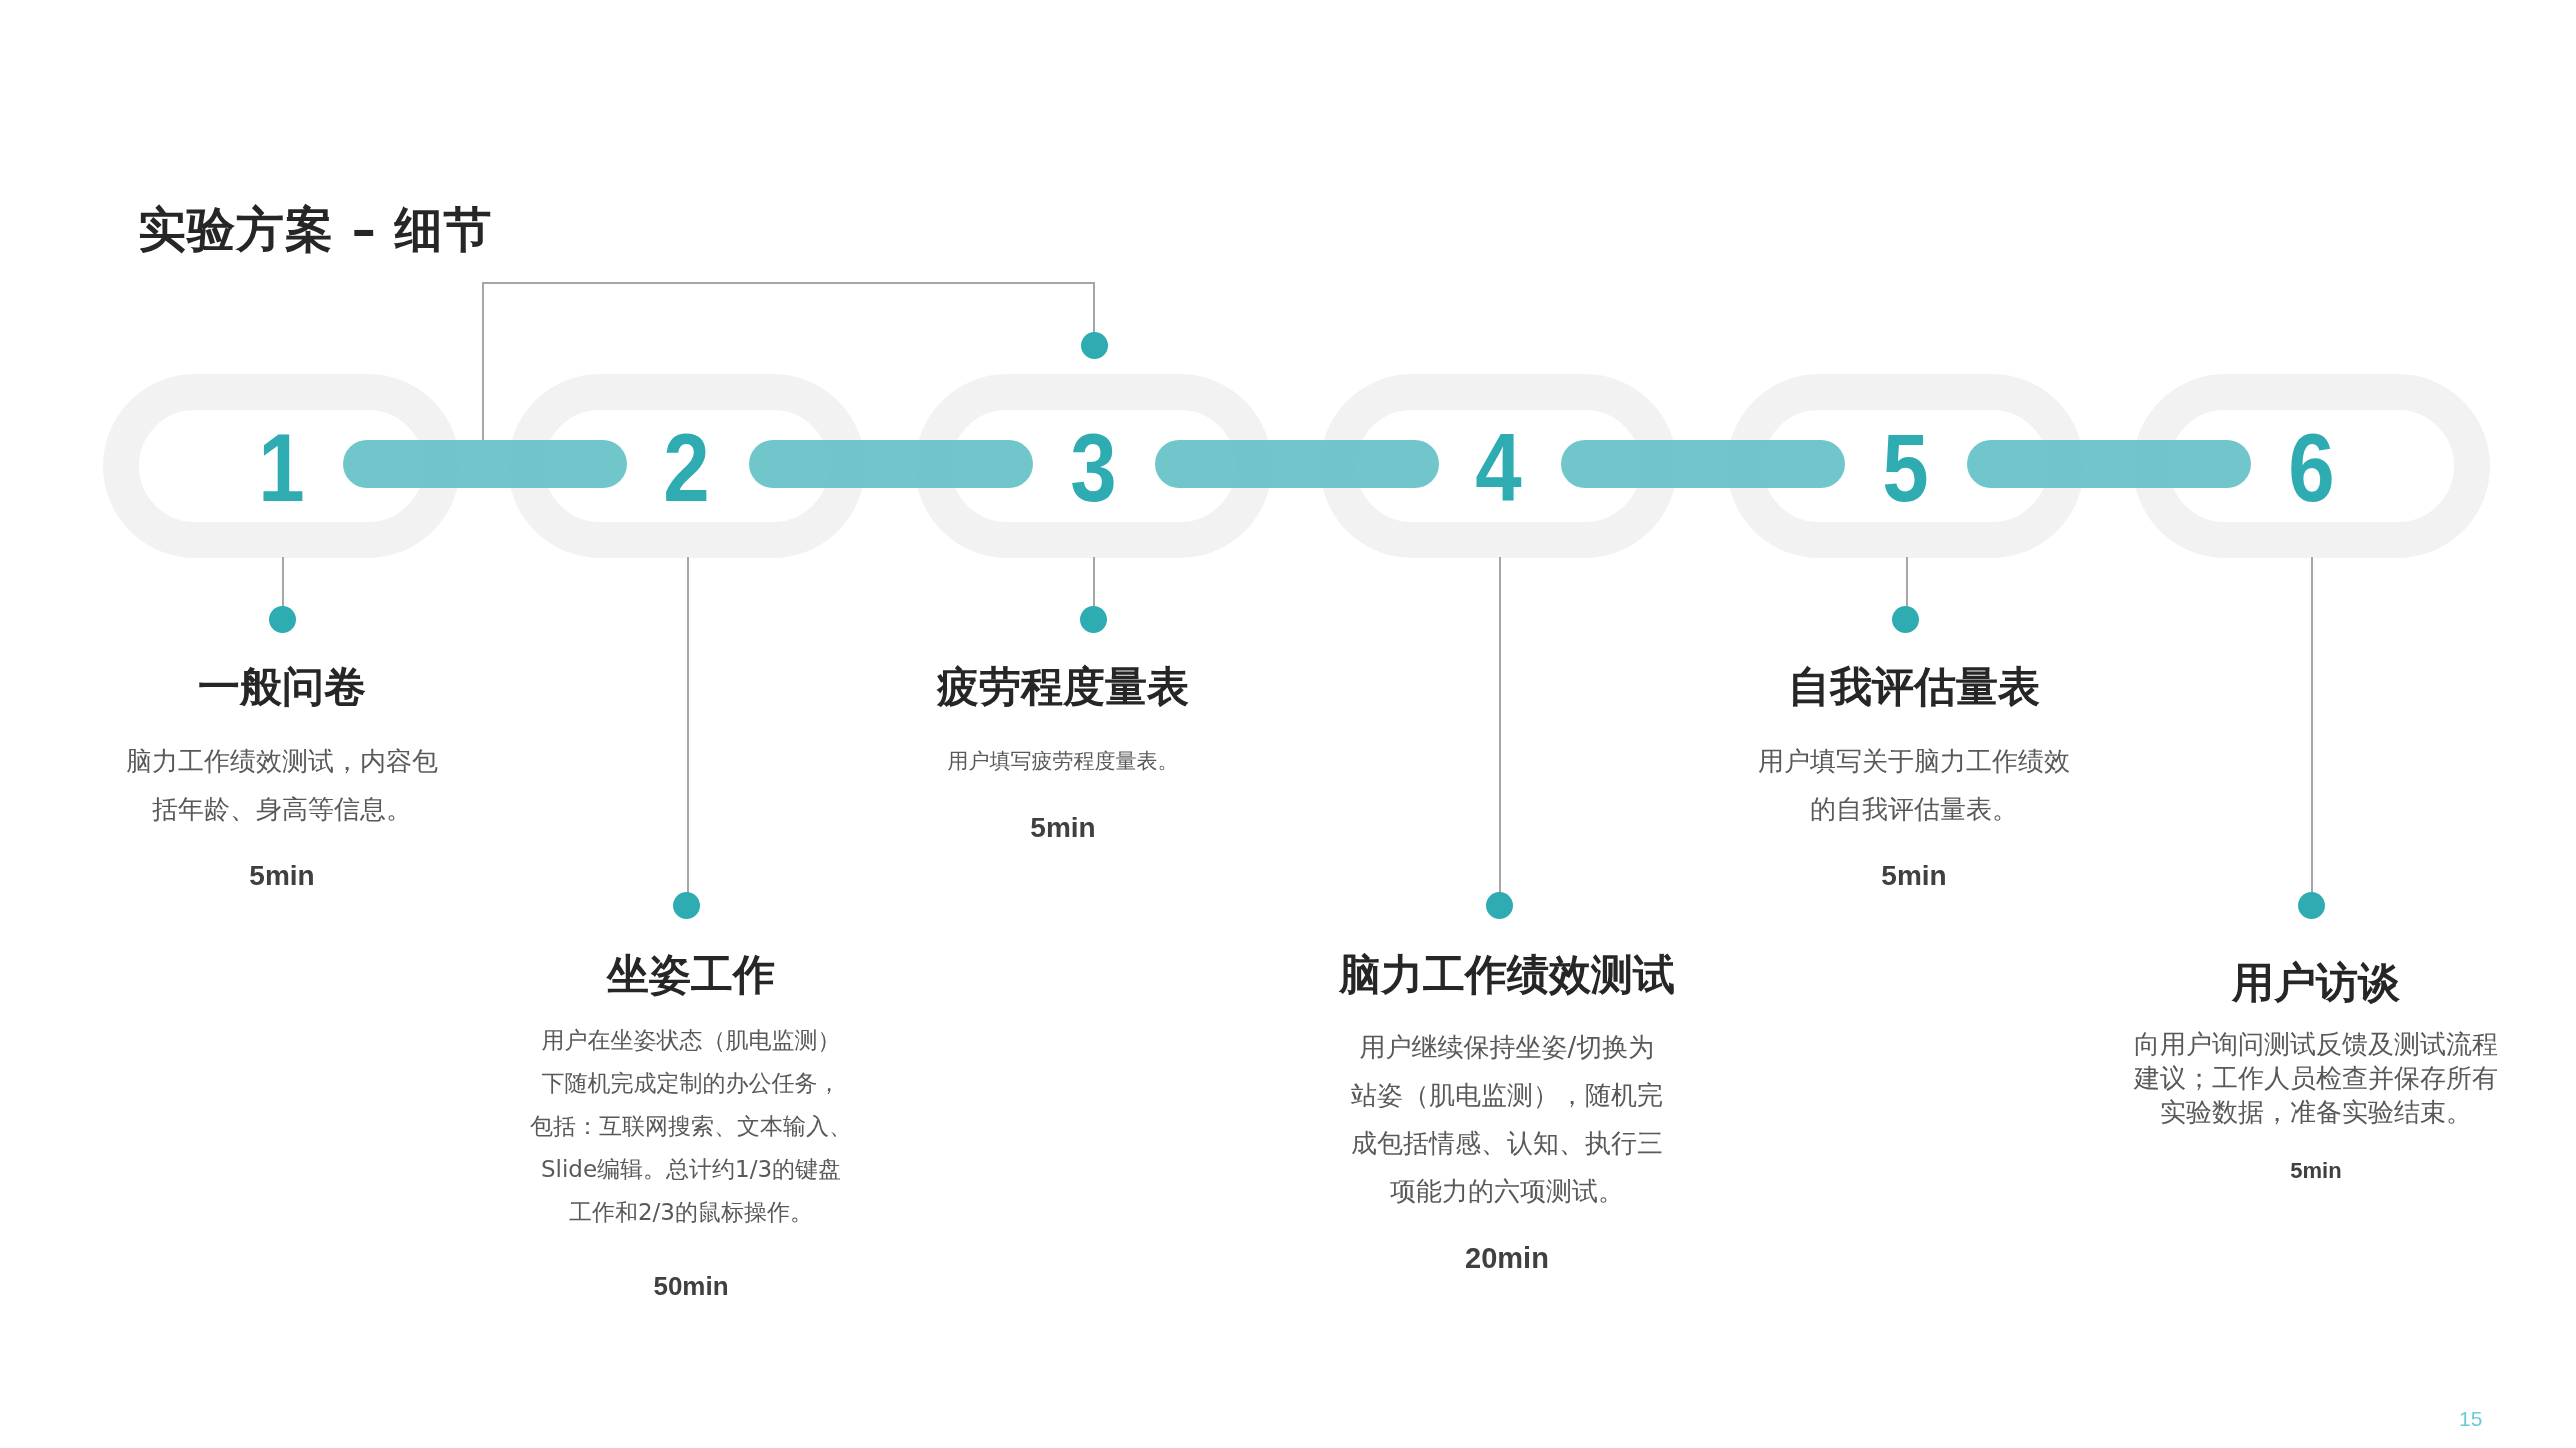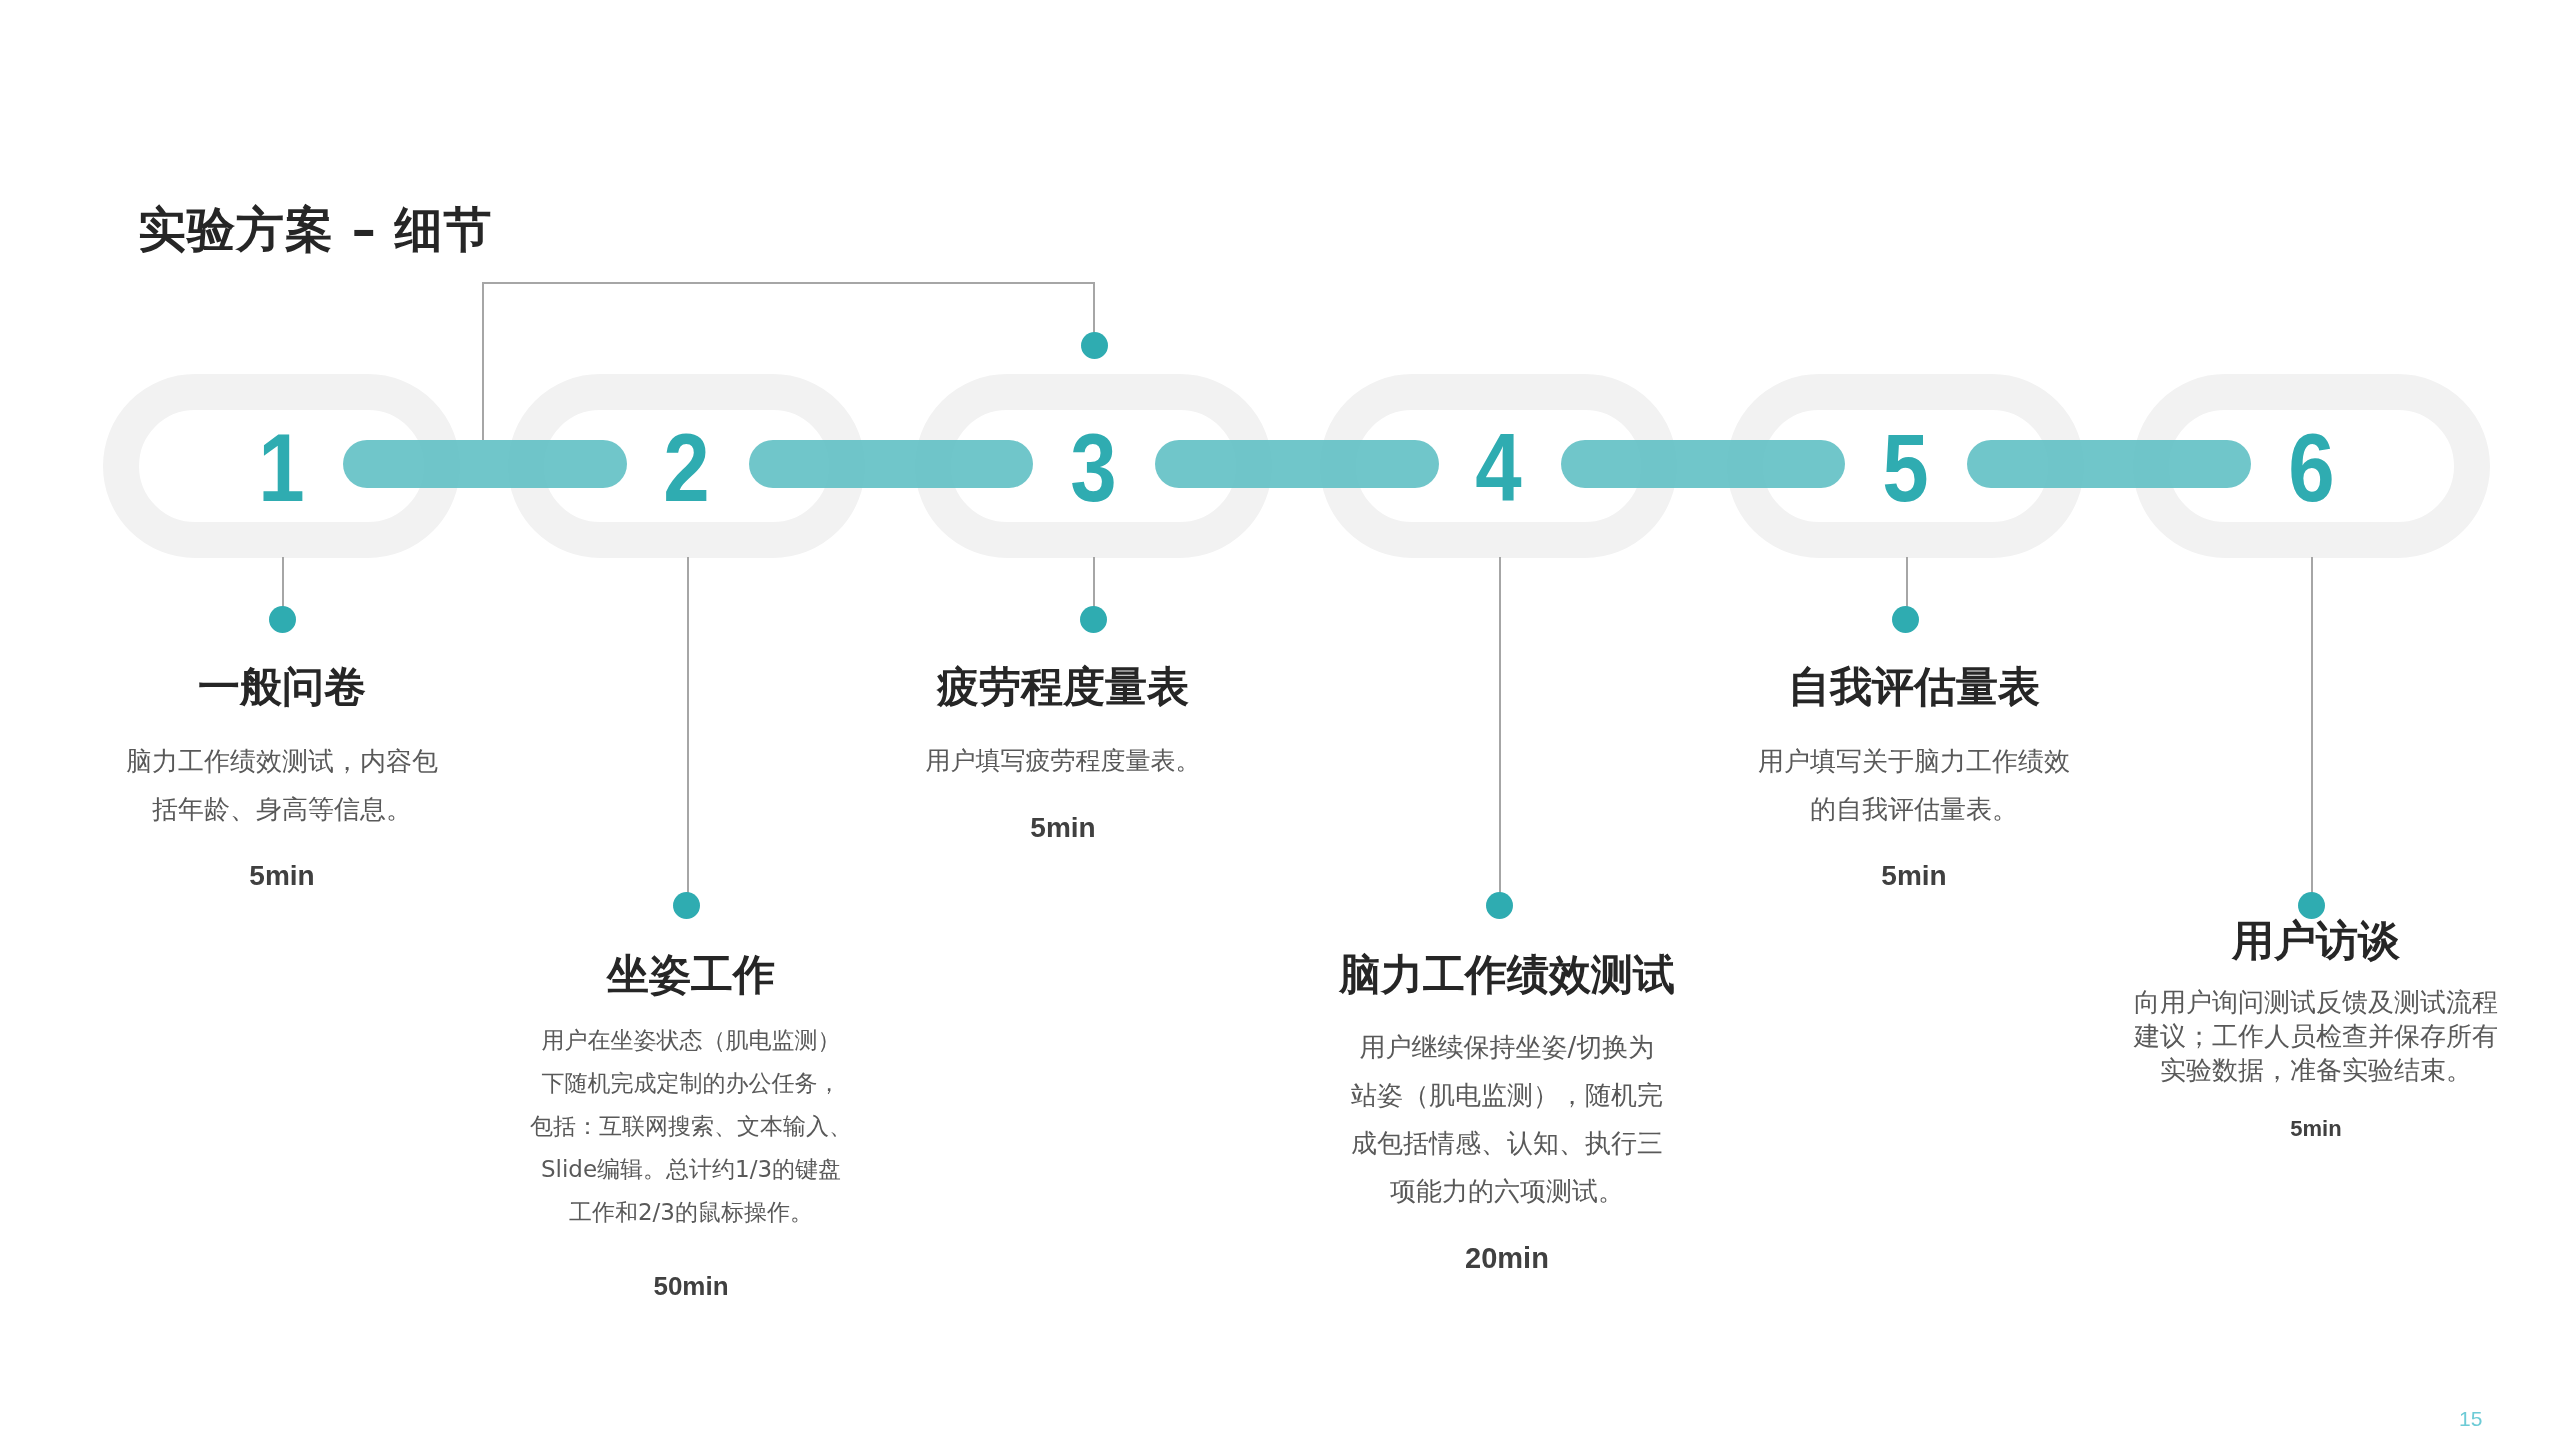--- a/index.html
+++ b/index.html
@@ -81,41 +81,41 @@
   <div class="step-desc" style="font-size:23px; line-height:43px; margin-top:17.4px;">用户在坐姿状态（肌电监测）
 下随机完成定制的办公任务，
 包括：互联网搜索、文本输入、
 Slide编辑。总计约1/3的键盘
 工作和2/3的鼠标操作。</div>
   <div class="step-time" style="font-size:26px; margin-top:37px;">50min</div>
 </div>
 
 <div class="step" style="left:841px; top:660px;">
   <div class="step-title">疲劳程度量表</div>
-  <div class="step-desc" style="font-size:25px; line-height:48px; margin-top:23px;">用户填写疲劳程度量表。</div>
+  <div class="step-desc" style="font-size:21px; line-height:48px; margin-top:23px;">用户填写疲劳程度量表。</div>
   <div class="step-time" style="font-size:28px; margin-top:27px;">5min</div>
 </div>
 
 <div class="step" style="left:1285px; top:948px;">
   <div class="step-title">脑力工作绩效测试</div>
   <div class="step-desc" style="font-size:26px; line-height:48px; margin-top:21px;">用户继续保持坐姿/切换为
 站姿（肌电监测），随机完
 成包括情感、认知、执行三
 项能力的六项测试。</div>
   <div class="step-time" style="font-size:29px; margin-top:27px;text-align:center;">20min</div>
 </div>
 
 <div class="step" style="left:1692px; top:660px;">
   <div class="step-title">自我评估量表</div>
   <div class="step-desc" style="font-size:26px; line-height:48px; margin-top:23px;">用户填写关于脑力工作绩效
 的自我评估量表。</div>
   <div class="step-time" style="font-size:28px; margin-top:27px;">5min</div>
 </div>
 
-<div class="step" style="left:2094px; top:914px;">
+<div class="step" style="left:2094px; top:956px;">
   <div class="step-title">用户访谈</div>
   <div class="step-desc" style="font-size:26px; line-height:34px; margin-top:17.4px;">向用户询问测试反馈及测试流程
 建议；工作人员检查并保存所有
 实验数据，准备实验结束。</div>
   <div class="step-time" style="font-size:22px; margin-top:29px;">5min</div>
 </div>
 
 <div class="abs page-num">15</div>
 
 

